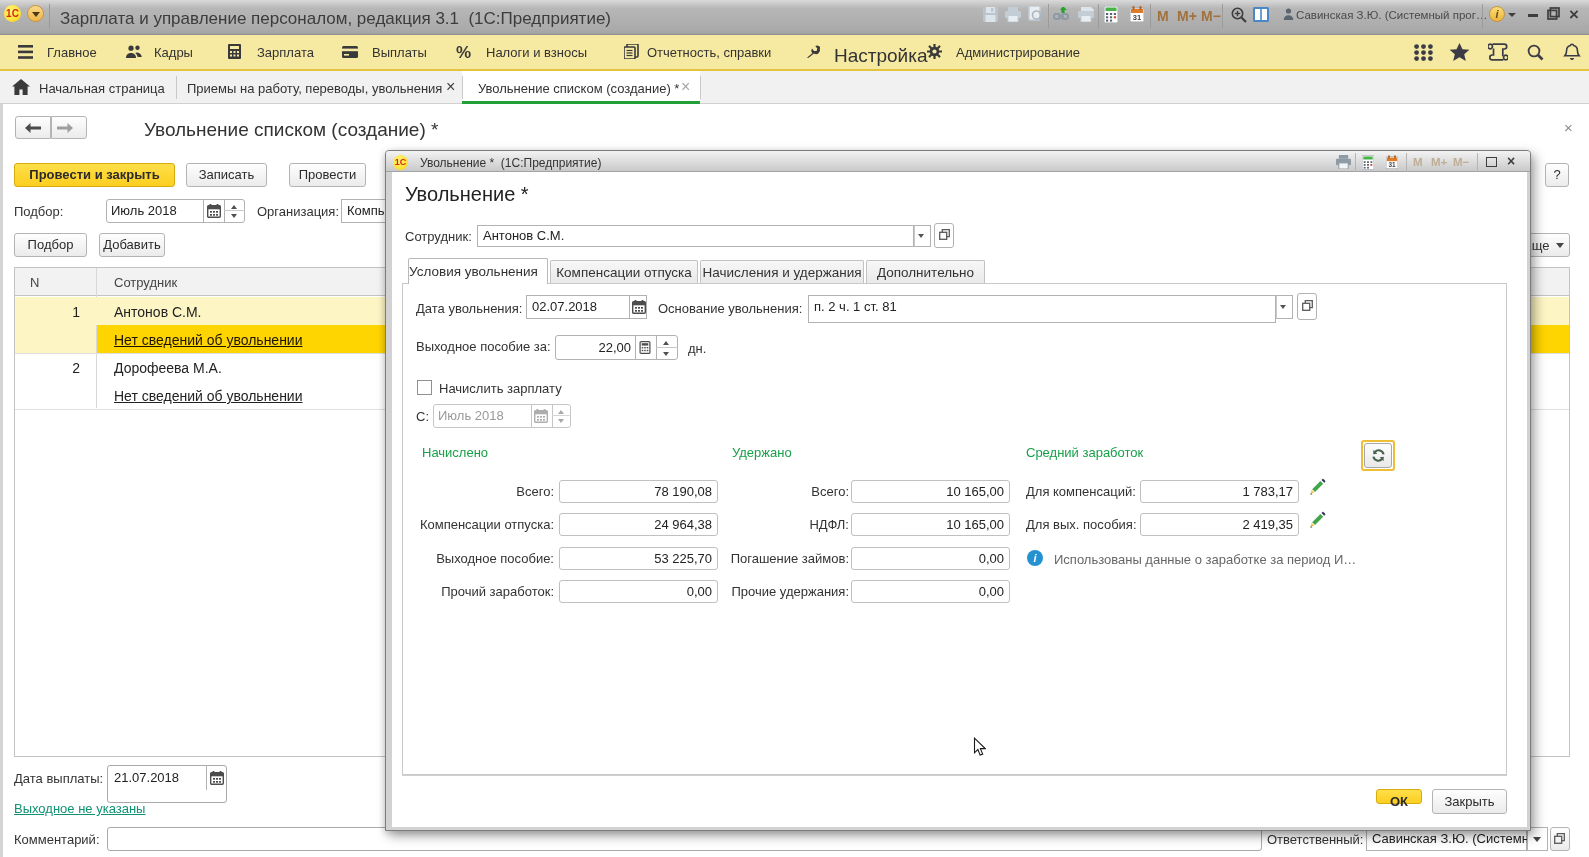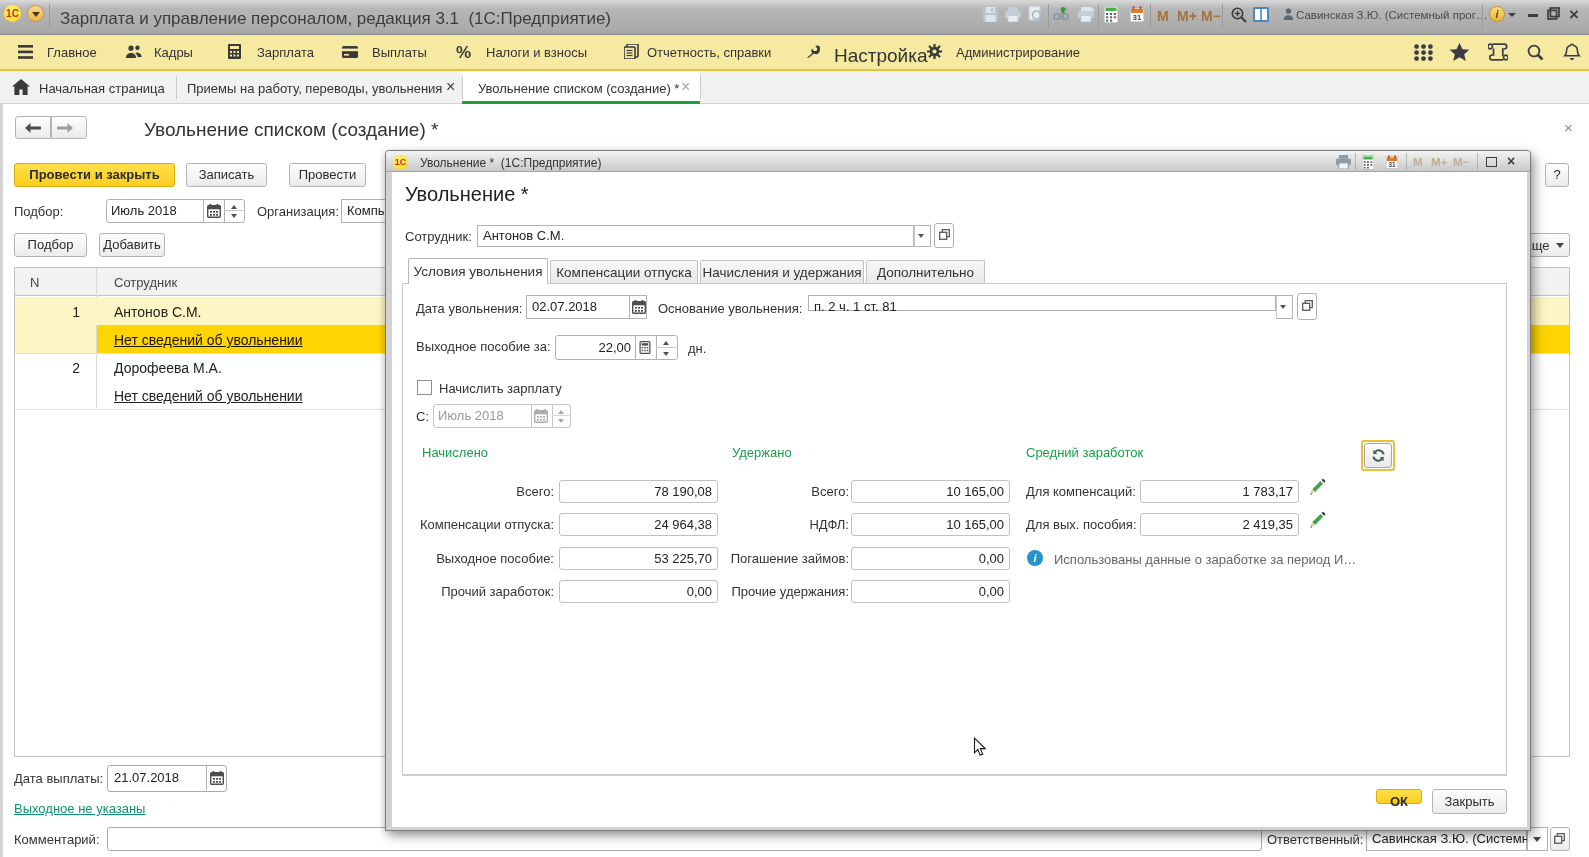--- a/index.html
+++ b/index.html
@@ -345,21 +345,21 @@
 <div class="abs" style="left:15px;top:353px;width:1554px;height:1px;background:#e0e0e0"></div>
 <div class="abs" style="left:15px;top:409px;width:1554px;height:1px;background:#e0e0e0"></div>
 <div class="lbl" style="left:60px;top:304px;width:20px;text-align:right;font-size:14px;color:#222">1</div>
 <div class="lbl" style="left:114px;top:304px;font-size:14px;color:#222">Антонов С.М.</div>
 <div class="lbl" style="left:114px;top:332px;font-size:14px;color:#1c1400;text-decoration:underline">Нет сведений об увольнении</div>
 <div class="lbl" style="left:60px;top:360px;width:20px;text-align:right;font-size:14px;color:#222">2</div>
 <div class="lbl" style="left:114px;top:360px;font-size:14px;color:#222">Дорофеева М.А.</div>
 <div class="lbl" style="left:114px;top:388px;font-size:14px;color:#222;text-decoration:underline">Нет сведений об увольнении</div>
 
 <div class="lbl" style="left:14px;top:771px">Дата выплаты:</div>
-<div class="inp" style="left:107px;top:765px;width:120px;height:27px;line-height:23px;padding-left:6px;border-radius:3px;border-color:#a9a9a9">21.07.2018</div>
+<div class="inp" style="left:107px;top:765px;width:120px;height:38px;line-height:23px;padding-left:6px;border-radius:3px;border-color:#a9a9a9">21.07.2018</div>
 <div class="abs" style="left:206px;top:765px;width:1px;height:25px;background:#b2b2b2"></div>
 <div class="abs" style="left:210px;top:771px" id="cal2">
       <svg width="14" height="14" viewBox="0 0 14 14">
         <rect x="0.7" y="1.7" width="12.6" height="11.6" rx="1" fill="none" stroke="#4d4d4d" stroke-width="1.4"></rect>
         <rect x="0.7" y="1.7" width="12.6" height="3.6" fill="#4d4d4d"></rect>
         <rect x="2.6" y="0" width="1.8" height="3" fill="#4d4d4d"></rect>
         <rect x="9.6" y="0" width="1.8" height="3" fill="#4d4d4d"></rect>
         <g fill="#4d4d4d">
           <rect x="3" y="7" width="2" height="1.7"></rect>
           <rect x="6" y="7" width="2" height="1.7"></rect>
@@ -447,21 +447,21 @@
   <div class="abs" style="left:550px;top:76px">
           <svg width="11" height="11" viewBox="0 0 11 11">
             <g fill="none" stroke="#5a5a5a" stroke-width="1.3">
               <rect x="0.7" y="3.3" width="7" height="7"></rect>
               <path d="M3.3 3.3V.7h7v7H7.7"></path>
             </g>
           </svg>
         </div>
 
   <div class="abs" id="tabs" style="left:0;top:105px;width:1141px;height:25px;font-size:13.5px;color:#333">
-    <div class="abs" style="left:19px;top:0;width:140px;height:26px;background:#fff;border:1px solid #b9b9b9;border-bottom:none;border-radius:2px 2px 0 0;z-index:3;text-align:center;line-height:25px">Условия увольнения</div>
+    <div class="abs" style="left:19px;top:0;width:140px;height:26px;background:#fff;border:1px solid #b9b9b9;border-bottom:none;border-radius:2px 2px 0 0;z-index:3;line-height:25px">Условия увольнения</div>
     <div class="abs" style="left:161px;top:2px;width:148px;height:23px;background:linear-gradient(#f7f7f7,#e9e9e9);border:1px solid #c2c2c2;border-bottom:none;border-radius:2px 2px 0 0;text-align:center;line-height:23px">Компенсации отпуска</div>
     <div class="abs" style="left:311px;top:2px;width:164px;height:23px;background:linear-gradient(#f7f7f7,#e9e9e9);border:1px solid #c2c2c2;border-bottom:none;border-radius:2px 2px 0 0;text-align:center;line-height:23px">Начисления и удержания</div>
     <div class="abs" style="left:477px;top:2px;width:119px;height:23px;background:linear-gradient(#f7f7f7,#e9e9e9);border:1px solid #c2c2c2;border-bottom:none;border-radius:2px 2px 0 0;text-align:center;line-height:23px">Дополнительно</div>
   </div>
 
   <div class="abs" style="left:13px;top:130px;width:1105px;height:492px;border:1px solid #c9c9c9;border-top:1px solid #c9c9c9"></div>
 
   <div class="lbl" style="left:27px;top:148px">Дата увольнения:</div>
   <div class="inp" style="left:137px;top:142px;width:121px;height:24px;line-height:22px;padding-left:5px">02.07.2018</div>
   <div class="abs" style="left:240px;top:142px;width:1px;height:24px;background:#b2b2b2"></div>
@@ -475,21 +475,21 @@
               <rect x="3" y="7" width="2" height="1.7"></rect>
               <rect x="6" y="7" width="2" height="1.7"></rect>
               <rect x="9" y="7" width="2" height="1.7"></rect>
               <rect x="3" y="10" width="2" height="1.7"></rect>
               <rect x="6" y="10" width="2" height="1.7"></rect>
               <rect x="9" y="10" width="2" height="1.7"></rect>
             </g>
           </svg>
         </div>
   <div class="lbl" style="left:269px;top:148px">Основание увольнения:</div>
-  <div class="inp" style="left:419px;top:142px;width:468px;height:16px;line-height:22px;padding-left:5px">п. 2 ч. 1 ст. 81</div>
+  <div class="inp" style="left:419px;top:142px;width:468px;height:28px;line-height:22px;padding-left:5px">п. 2 ч. 1 ст. 81</div>
   <div class="abs" style="left:887px;top:142px;width:17px;height:24px;border:1px solid #b2b2b2;border-left:1px solid #c9c9c9;background:#fff"></div>
   <div class="abs" style="left:891px;top:152px;width:0;height:0;border-left:3.5px solid transparent;border-right:3.5px solid transparent;border-top:4.5px solid #555"></div>
   <div class="abs" style="left:908px;top:140px;width:20px;height:27px;background:#fff;border:1px solid #b2b2b2;border-radius:3px"></div>
   <div class="abs" style="left:913px;top:147px">
           <svg width="11" height="11" viewBox="0 0 11 11">
             <g fill="none" stroke="#5a5a5a" stroke-width="1.3">
               <rect x="0.7" y="3.3" width="7" height="7"></rect>
               <path d="M3.3 3.3V.7h7v7H7.7"></path>
             </g>
           </svg>

